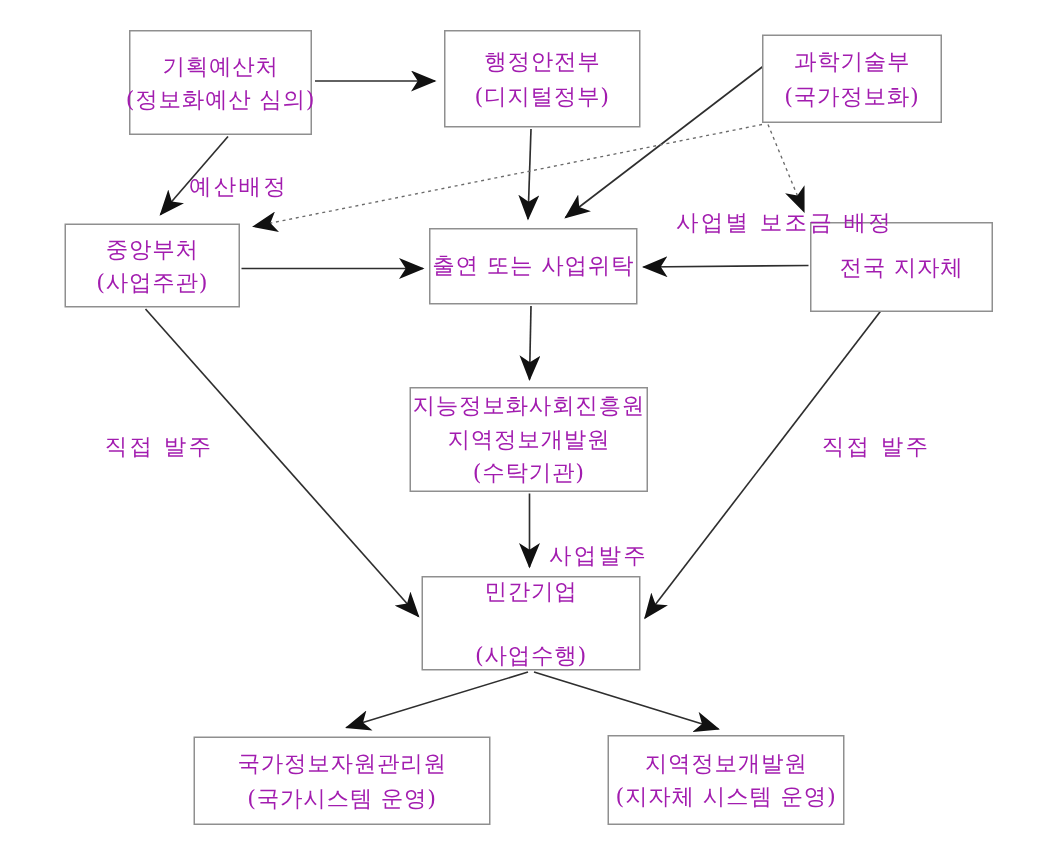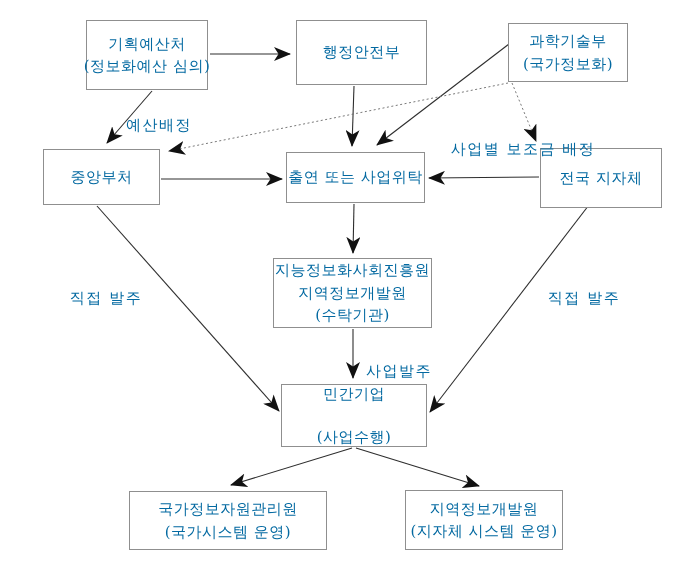--- a/index.html
+++ b/index.html
@@ -3,21 +3,21 @@
 <meta charset="utf-8">
 <style>
   * { box-sizing: border-box; }
   html, body { margin: 0; padding: 0; background: #ffffff; }
   .canvas {
     position: relative;
     width: 700px;
     height: 561px;
     background: #ffffff;
     font-family: "DejaVu Serif", "Liberation Serif", serif;
-    color: #0369a1;
+    color: #a21caf;
     overflow: hidden;
   }
   svg.connectors {
     position: absolute;
     left: 0; top: 0;
     width: 700px; height: 561px;
     z-index: 1;
   }
   .node {
     position: absolute;
@@ -91,29 +91,31 @@
     <line x1="512" y1="83" x2="536" y2="141" stroke="#6a6a6a" stroke-width="0.9" stroke-dasharray="2 2.5" marker-end="url(#ah)"></line>
   </svg>
 
   <div class="node" id="n-planning">
     <span class="line">기획예산처</span>
     <span class="line">(정보화예산 심의)</span>
   </div>
 
   <div class="node" id="n-interior">
     <span class="line">행정안전부</span>
+    <span class="line">(디지털정부)</span>
   </div>
 
   <div class="node" id="n-science">
     <span class="line">과학기술부</span>
     <span class="line">(국가정보화)</span>
   </div>
 
   <div class="node" id="n-central">
     <span class="line">중앙부처</span>
+    <span class="line">(사업주관)</span>
   </div>
 
   <div class="node" id="n-consign">
     <span class="line">출연 또는 사업위탁</span>
   </div>
 
   <div class="node" id="n-localgov">
     <span class="line">전국 지자체</span>
   </div>
 

